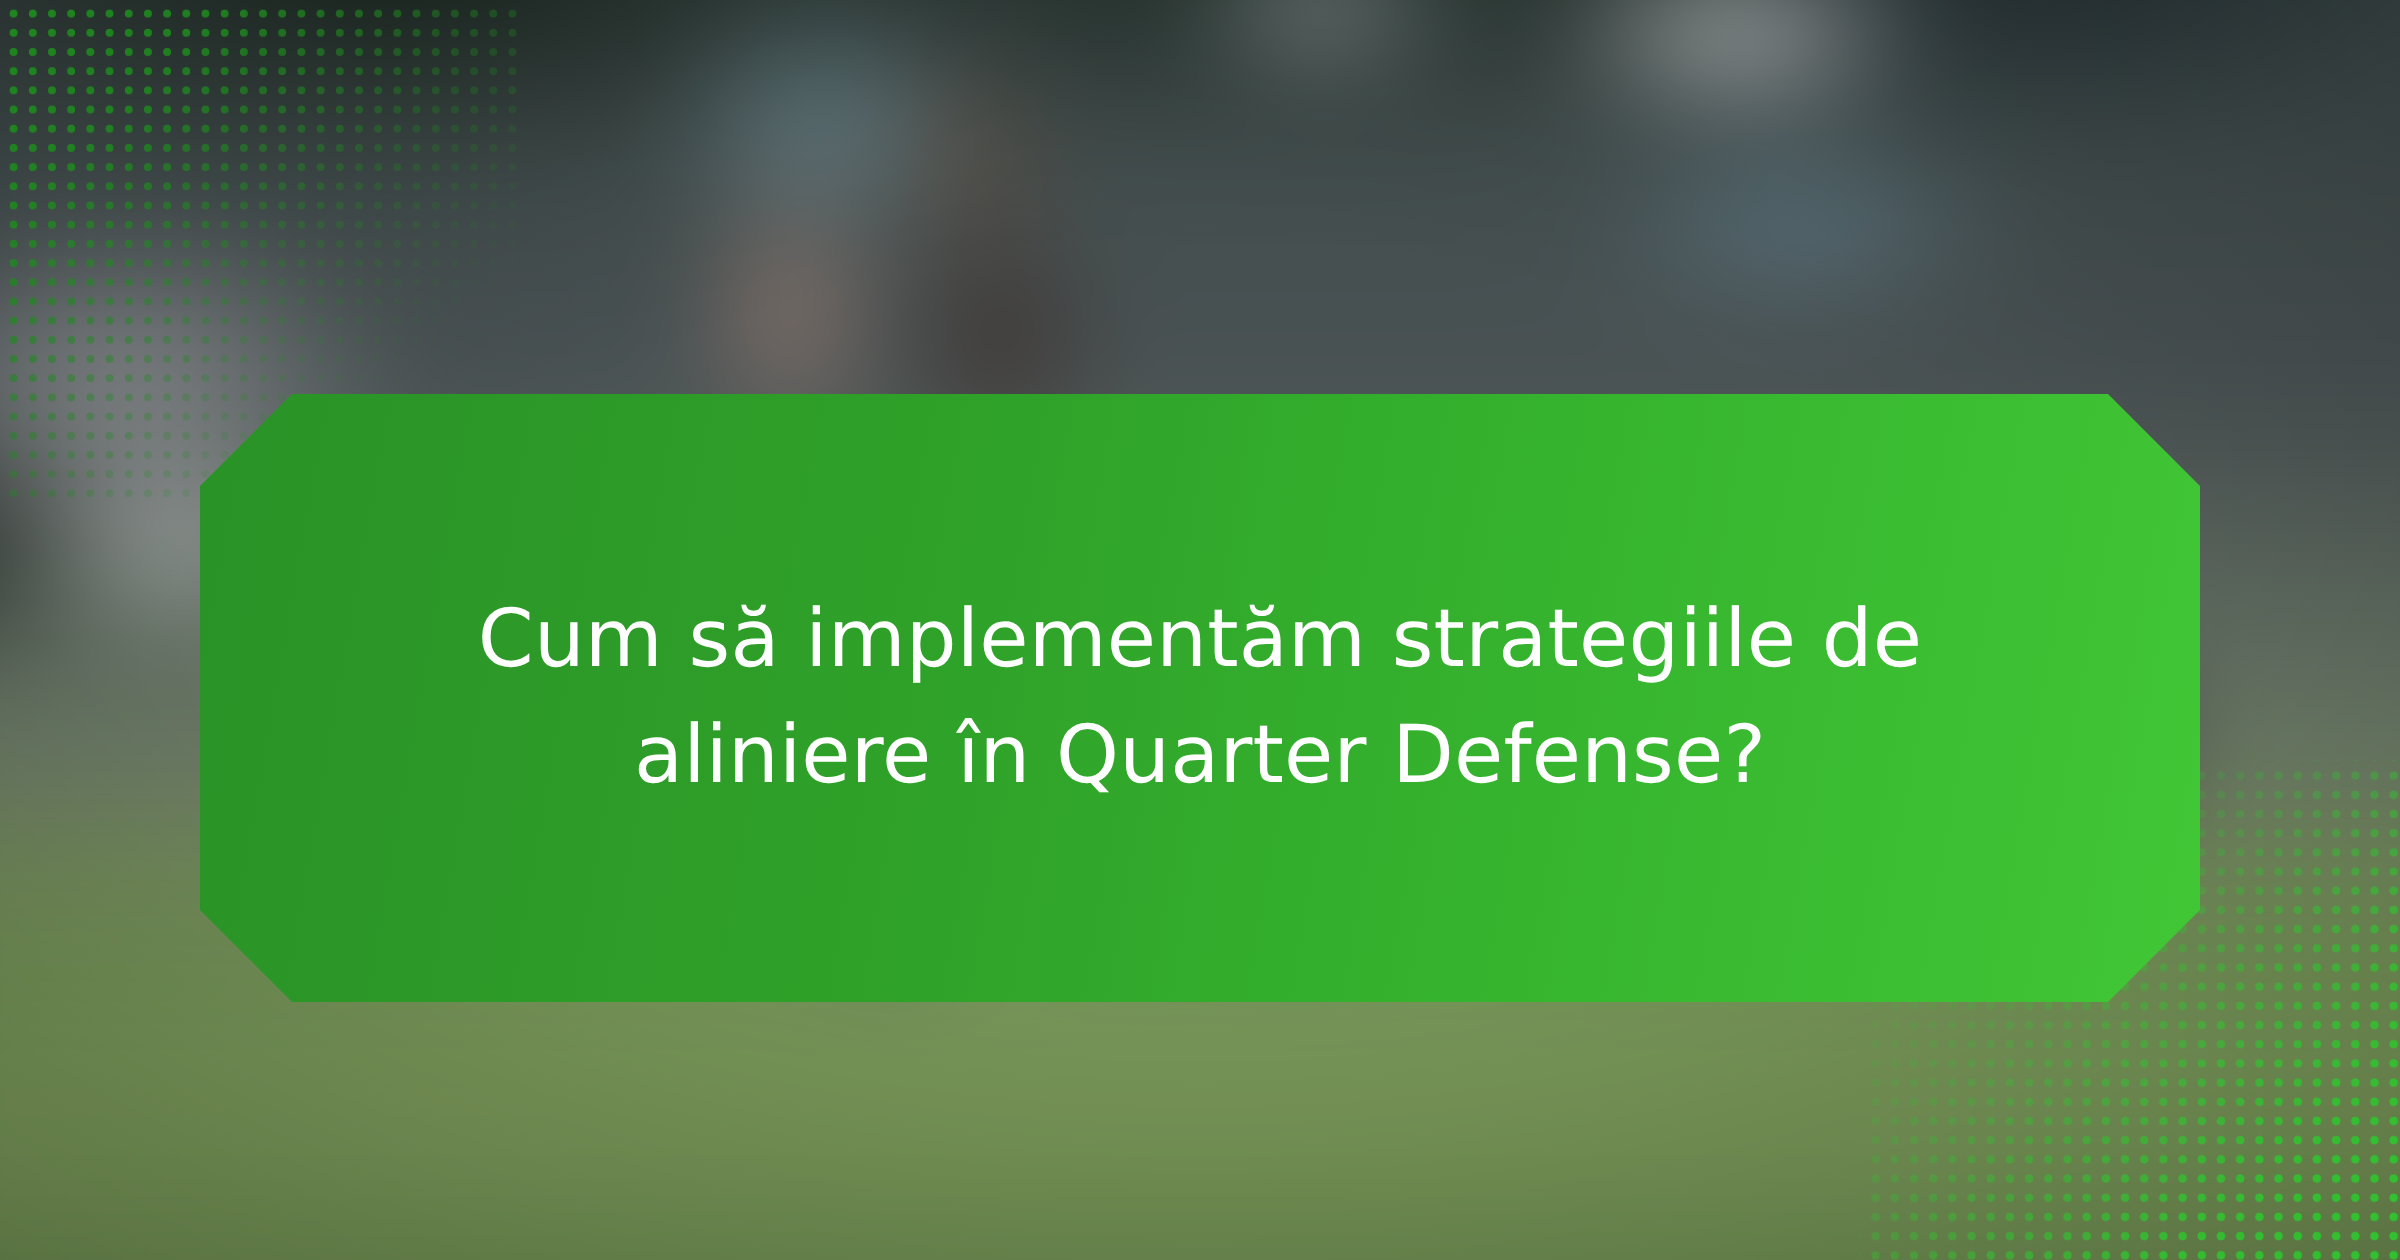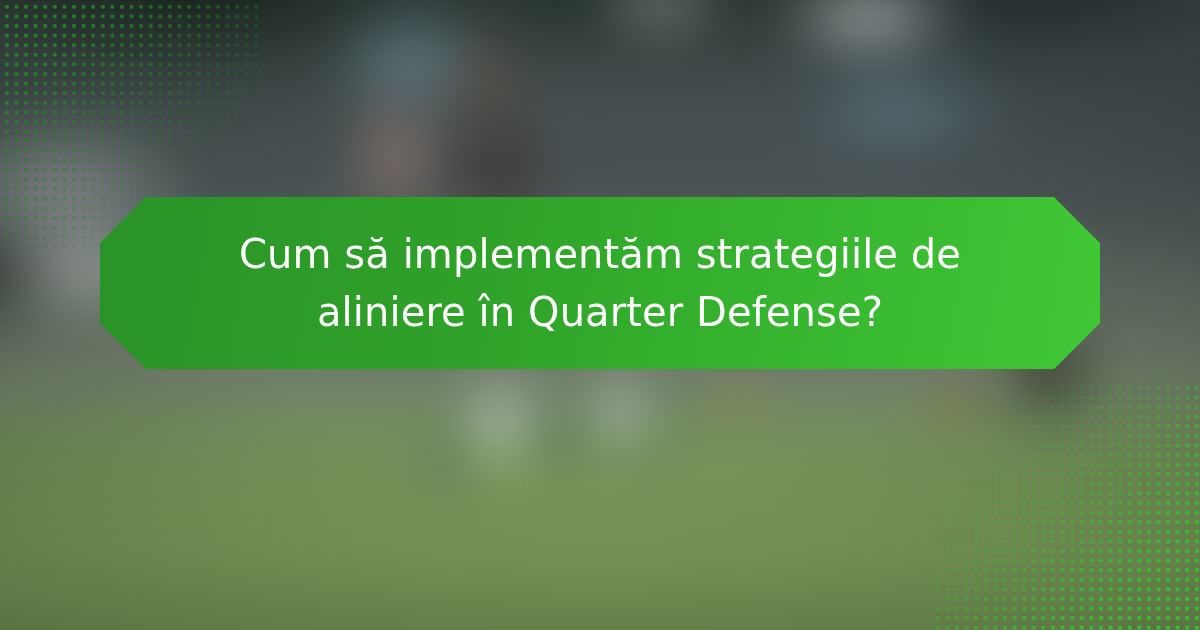--- a/index.html
+++ b/index.html
@@ -91,21 +91,21 @@
     mask-image: linear-gradient(315deg, rgba(0,0,0,1) 0%, rgba(0,0,0,0.9) 22%, rgba(0,0,0,0.32) 54%, rgba(0,0,0,0) 80%);
     opacity: 0.95;
   }
 
   
   .banner {
     position: absolute;
     left: 100px;
     top: 197px;
     width: 1000px;
-    height: 172px;
+    height: 304px;
     background: linear-gradient(100deg, #2a9227 0%, #2fa229 38%, #37b62f 70%, #41c736 100%);
     -webkit-clip-path: polygon(46px 0, calc(100% - 46px) 0, 100% 46px, 100% calc(100% - 46px), calc(100% - 46px) 100%, 46px 100%, 0 calc(100% - 46px), 0 46px);
     clip-path: polygon(46px 0, calc(100% - 46px) 0, 100% 46px, 100% calc(100% - 46px), calc(100% - 46px) 100%, 46px 100%, 0 calc(100% - 46px), 0 46px);
     display: flex;
     align-items: center;
     justify-content: center;
     box-sizing: border-box;
     padding: 0 70px;
   }
   .banner-title {

